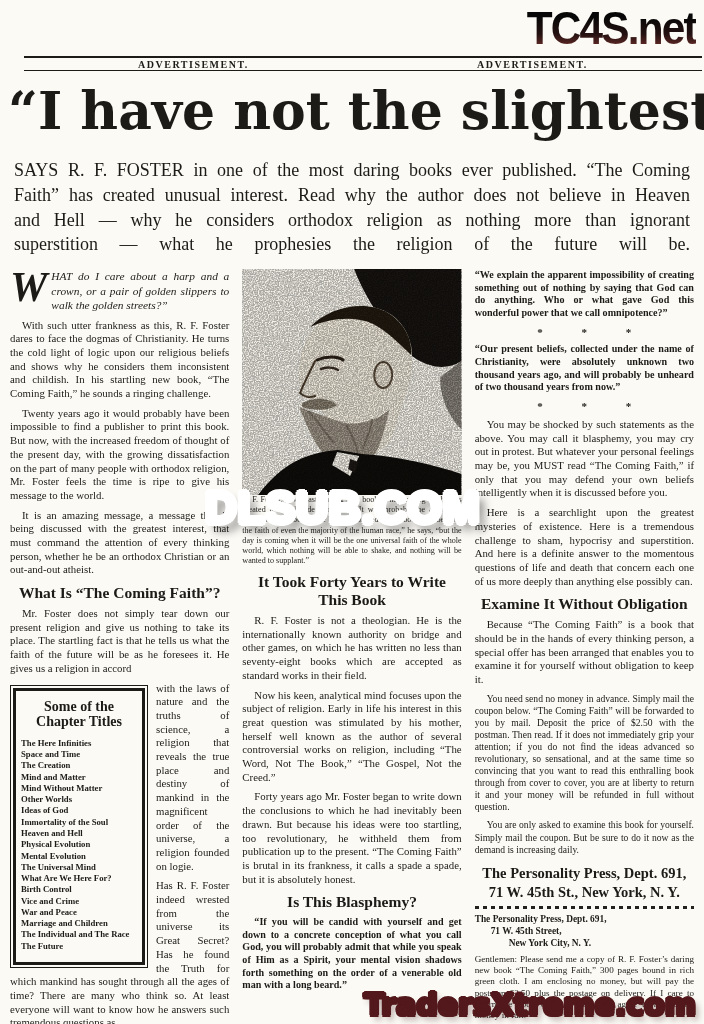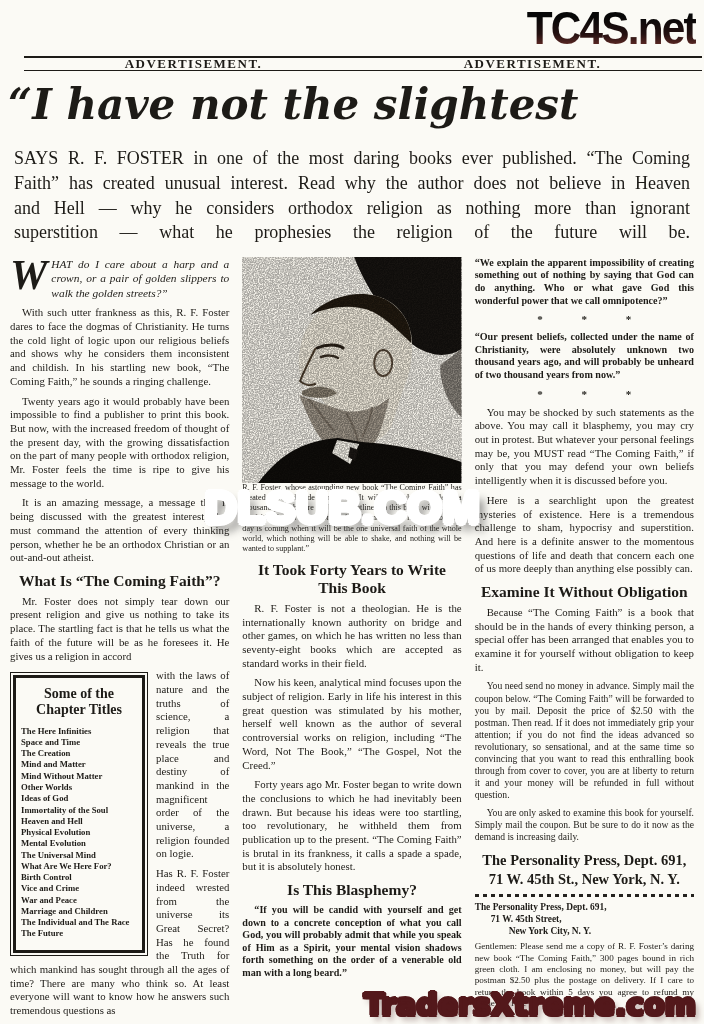--- a/index.html
+++ b/index.html
@@ -23,25 +23,25 @@
           background:linear-gradient(180deg,#efa6ab 10%,#cb575e 52%,#a63239 92%);
           -webkit-background-clip:text;background-clip:text;color:transparent;
           text-shadow:2px 0 0 #53181b,-2px 0 0 #53181b,0 2px 0 #53181b,0 -2px 0 #53181b,
                       1.5px 1.5px 0 #53181b,-1.5px -1.5px 0 #53181b,1.5px -1.5px 0 #53181b,-1.5px 1.5px 0 #53181b,
                       4px 5px 6px rgba(70,25,25,.4);}
 
   
   .topspace{height:56px;}
   .adbar{margin:0 2px 0 24px;border-top:2px solid #1d1b17;border-bottom:1px solid #1d1b17;
          display:flex;height:12px;align-items:center;}
-  .adbar span{flex:1;text-align:center;font-size:13px;font-weight:bold;letter-spacing:1.5px;}
-
-  
-  .headline{margin:8px 8px 0;font-family:"DejaVu Serif",serif;font-style:italic;font-weight:bold;
-            font-size:42px;line-height:1.22;}
+  .adbar span{flex:1;text-align:center;font-size:10px;font-weight:bold;letter-spacing:1.5px;}
+
+  
+  .headline{margin:8px 8px 0;font-family:"DejaVu Serif",serif;font-weight:bold;
+            font-size:52px;line-height:1.22;}
   .hl1,.hl2{display:block;white-space:nowrap;}
   .hl2{margin-left:88px;}
   .deck{margin:16px 14px 8px;font-size:18px;line-height:1.37;text-align:justify;text-align-last:justify;
         word-spacing:5px;}
 
   
   .cols{display:flex;gap:13px;padding:4px 10px 0;}
   .col{flex:1;min-width:0;font-size:10.8px;line-height:1.27;text-align:justify;}
   .col p{margin:0 0 6px;}
   .indent{text-indent:12px;}

